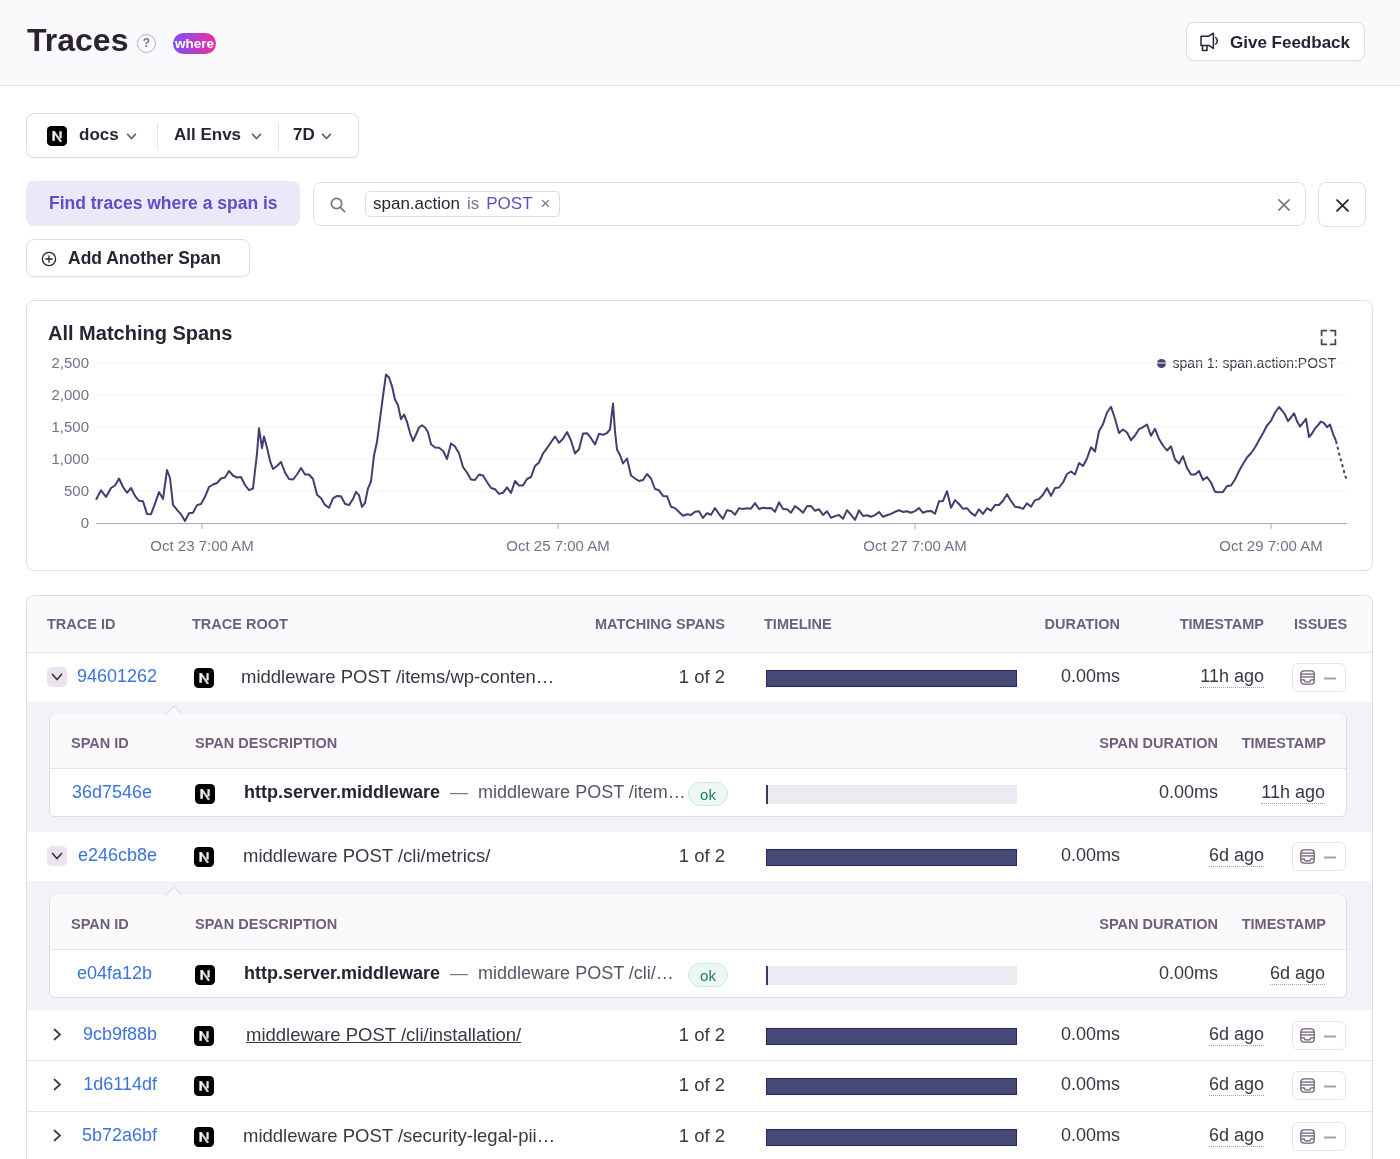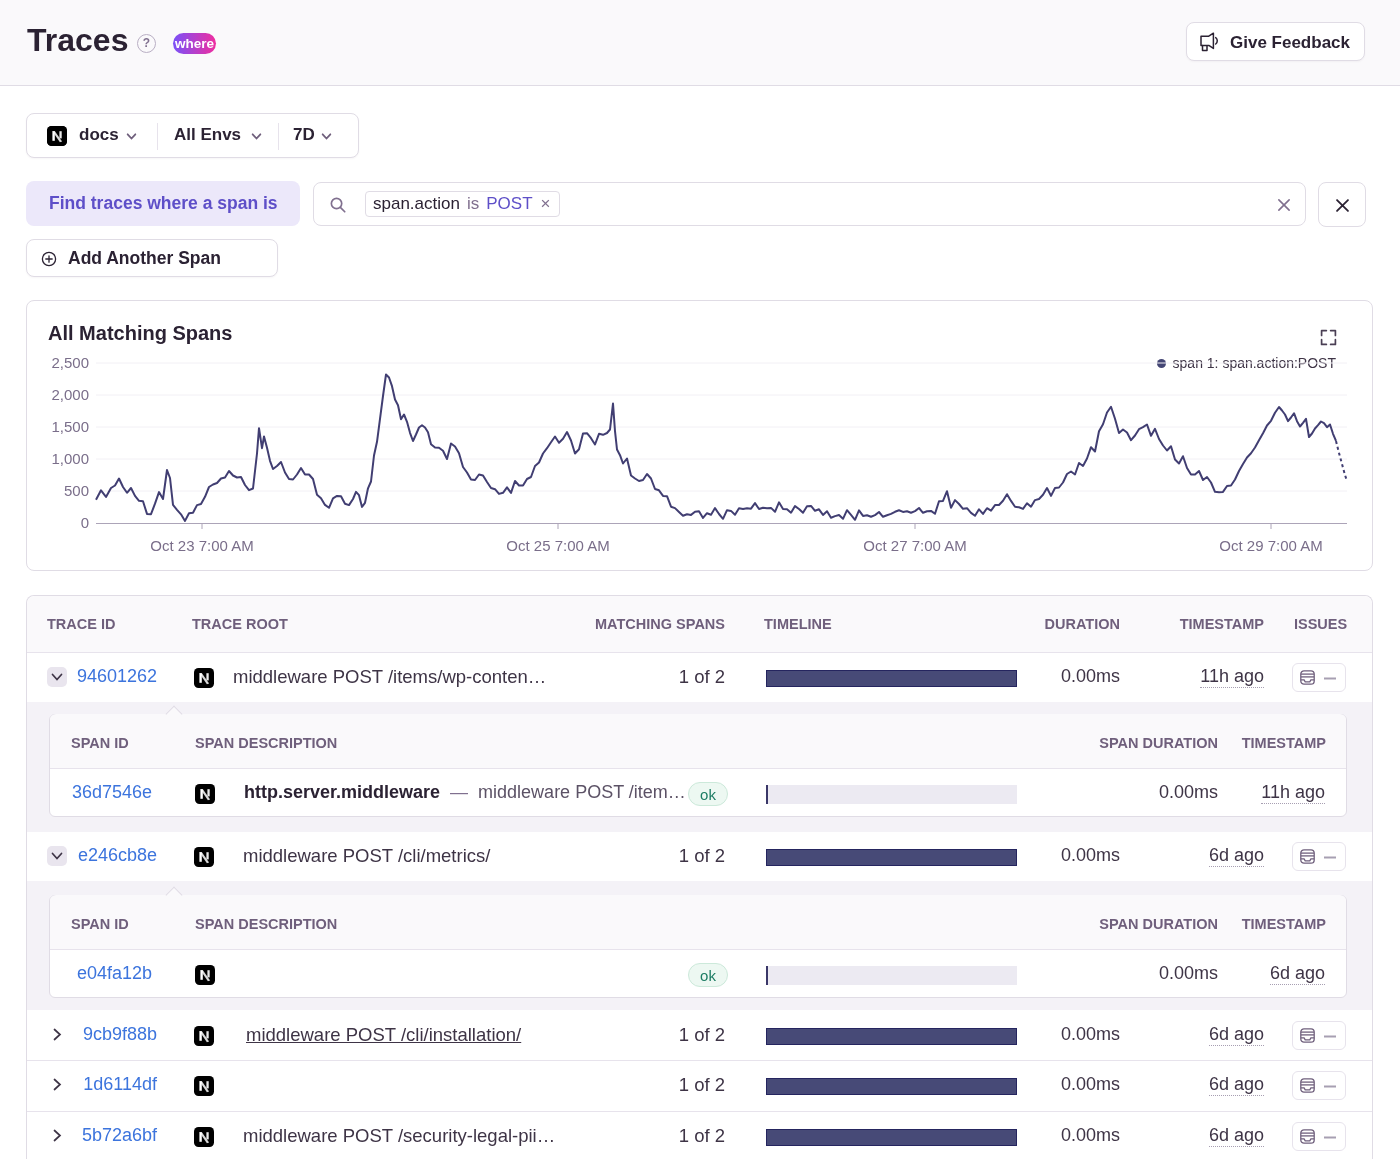--- a/index.html
+++ b/index.html
@@ -26,21 +26,21 @@
 
 
 #wherelbl { left:26px; top:181px; width:274px; height:45px; background:#ECE8FA; border-radius:8px; color:#5E4FC8; font-size:17.5px; font-weight:bold; line-height:45px; padding-left:23px; }
 #searchbox { left:313px; top:182px; width:993px; height:44px; background:#fff; border:1px solid #E0DCE5; border-radius:8px; }
 #token { position:absolute; left:51px; top:8px; height:26px; border:1px solid #E0DCE5; border-radius:4px; background:#fff; font-size:17px; line-height:24px; padding:0 9px 0 7px; }
 #token b { color:#2B2233; font-weight:normal; }
 #token .is { color:#80708F; margin:0 7px; }
 #token .val { color:#5E4FC8; }
 #token .x { color:#80708F; font-size:17px; margin-left:8px; }
 #clearx { left:1318px; top:182px; width:48px; height:45px; background:#fff; border:1px solid #E0DCE5; border-radius:8px; }
-#addspan { left:26px; top:239px; width:252px; height:38px; background:#fff; border:1px solid #E0DCE5; border-radius:8px; box-shadow:0 1px 2px rgba(43,34,51,0.04); }
+#addspan { left:26px; top:239px; width:224px; height:38px; background:#fff; border:1px solid #E0DCE5; border-radius:8px; box-shadow:0 1px 2px rgba(43,34,51,0.04); }
 #addspan span { position:absolute; left:41px; top:8px; font-size:17.5px; font-weight:bold; color:#2B2233; }
 
 
 #chart { left:26px; top:300px; width:1347px; height:271px; background:#fff; border:1px solid #E0DCE5; border-radius:8px; }
 #chart h2 { position:absolute; left:21px; top:21px; font-size:20px; font-weight:bold; color:#2B2233; }
 #legend { position:absolute; right:36px; top:54px; font-size:14px; color:#3E3446; }
 #legend i { display:inline-block; width:9px; height:9px; border-radius:50%; background:#444674; margin-right:7px; }
 
 
 #tbl { left:26px; top:595px; width:1347px; height:600px; background:#fff; border:1px solid #E0DCE5; border-radius:8px 8px 0 0; border-bottom:none; }
@@ -181,21 +181,21 @@
           <path d="M1.5 1.5 L6 6.5 L10.5 1.5"></path>
         </svg>
       </span>
     <div class="abs link" style="left:40px; top:70px; width:90px; text-align:right;">94601262</div>
     <span class="abs" style="left:167px; top:72px; width:20px; height:20px;"><svg width="20" height="20" viewBox="0 0 20 20">
           <rect width="20" height="20" rx="4.5" fill="#000"></rect>
           <rect x="5.4" y="5.2" width="2.4" height="9.6" fill="#fff"></rect>
           <path d="M5.4 5.2 L7.9 5.2 L15.1 15.6 L12.9 16.2 Z" fill="#fff" opacity="0.85"></path>
           <rect x="12.4" y="5.2" width="2.3" height="7.2" fill="#fff" opacity="0.92"></rect>
         </svg></span>
-    <span class="abs rootxt" style="left:206px; top:70px;">middleware POST /items/wp-conten…</span>
+    <span class="abs rootxt" style="left:214px; top:70px;">middleware POST /items/wp-conten…</span>
     <div class="abs rootxt" style="left:618px; top:70px; width:80px; text-align:right;">1 of 2</div>
     <div class="bar" style="top:74px;"></div>
     <div class="abs ms" style="left:1003px; top:70px; width:90px; text-align:right;">0.00ms</div>
     <div class="abs ago" style="left:1127px; top:70px; width:110px; text-align:right;"><u>11h ago</u></div>
     <span class="isbtn" style="left:1265px; top:67px;">
         <svg style="position:absolute;left:7px;top:6px;" width="15" height="15" viewBox="0 0 15 15" fill="none" stroke="#6F5F7C" stroke-width="1.3">
           <rect x="0.8" y="0.8" width="13.4" height="13.4" rx="3.2"></rect>
           <line x1="1" y1="4.1" x2="14" y2="4.1"></line>
           <line x1="1" y1="6.9" x2="14" y2="6.9"></line>
           <path d="M0.9 9.9 H4.1 L5.2 11.8 H9.8 L10.9 9.9 H14.1"></path>
@@ -263,20 +263,21 @@
     <span class="th" style="left:168px; top:320px;">SPAN DESCRIPTION</span>
     <div class="th" style="position:absolute; left:1031px; top:320px; width:160px; text-align:right;">SPAN DURATION</div>
     <div class="th" style="position:absolute; left:1179px; top:320px; width:120px; text-align:right;">TIMESTAMP</div>
     <div class="abs link" style="left:35px; top:367px; width:90px; text-align:right;">e04fa12b</div>
     <span class="abs" style="left:168px; top:369px; width:20px; height:20px;"><svg width="20" height="20" viewBox="0 0 20 20">
           <rect width="20" height="20" rx="4.5" fill="#000"></rect>
           <rect x="5.4" y="5.2" width="2.4" height="9.6" fill="#fff"></rect>
           <path d="M5.4 5.2 L7.9 5.2 L15.1 15.6 L12.9 16.2 Z" fill="#fff" opacity="0.85"></path>
           <rect x="12.4" y="5.2" width="2.3" height="7.2" fill="#fff" opacity="0.92"></rect>
         </svg></span>
+    <span class="abs" style="left:217px; top:367px; font-size:18px;"><b style="color:#2B2233;">http.server.middleware</b><span style="color:#80708F;">&nbsp; — &nbsp;</span><span style="color:#5C5266;">middleware POST /cli/…</span></span>
     <span class="okpill" style="left:661px; top:367px;">ok</span>
     <div class="sbar" style="top:370px;">
         <i></i>
       </div>
     <div class="abs ms" style="left:1101px; top:367px; width:90px; text-align:right;">0.00ms</div>
     <div class="abs ago" style="left:1188px; top:367px; width:110px; text-align:right;"><u>6d ago</u></div>
     <div class="trow" style="top:414px; height:50px; "></div>
     <svg class="abs" style="left:26px; top:432px;" width="9" height="13" viewBox="0 0 9 13" fill="none" stroke="#3E3446" stroke-width="1.7" stroke-linecap="round">
         <path d="M1.5 1.5 L7 6.5 L1.5 11.5"></path>
       </svg>

